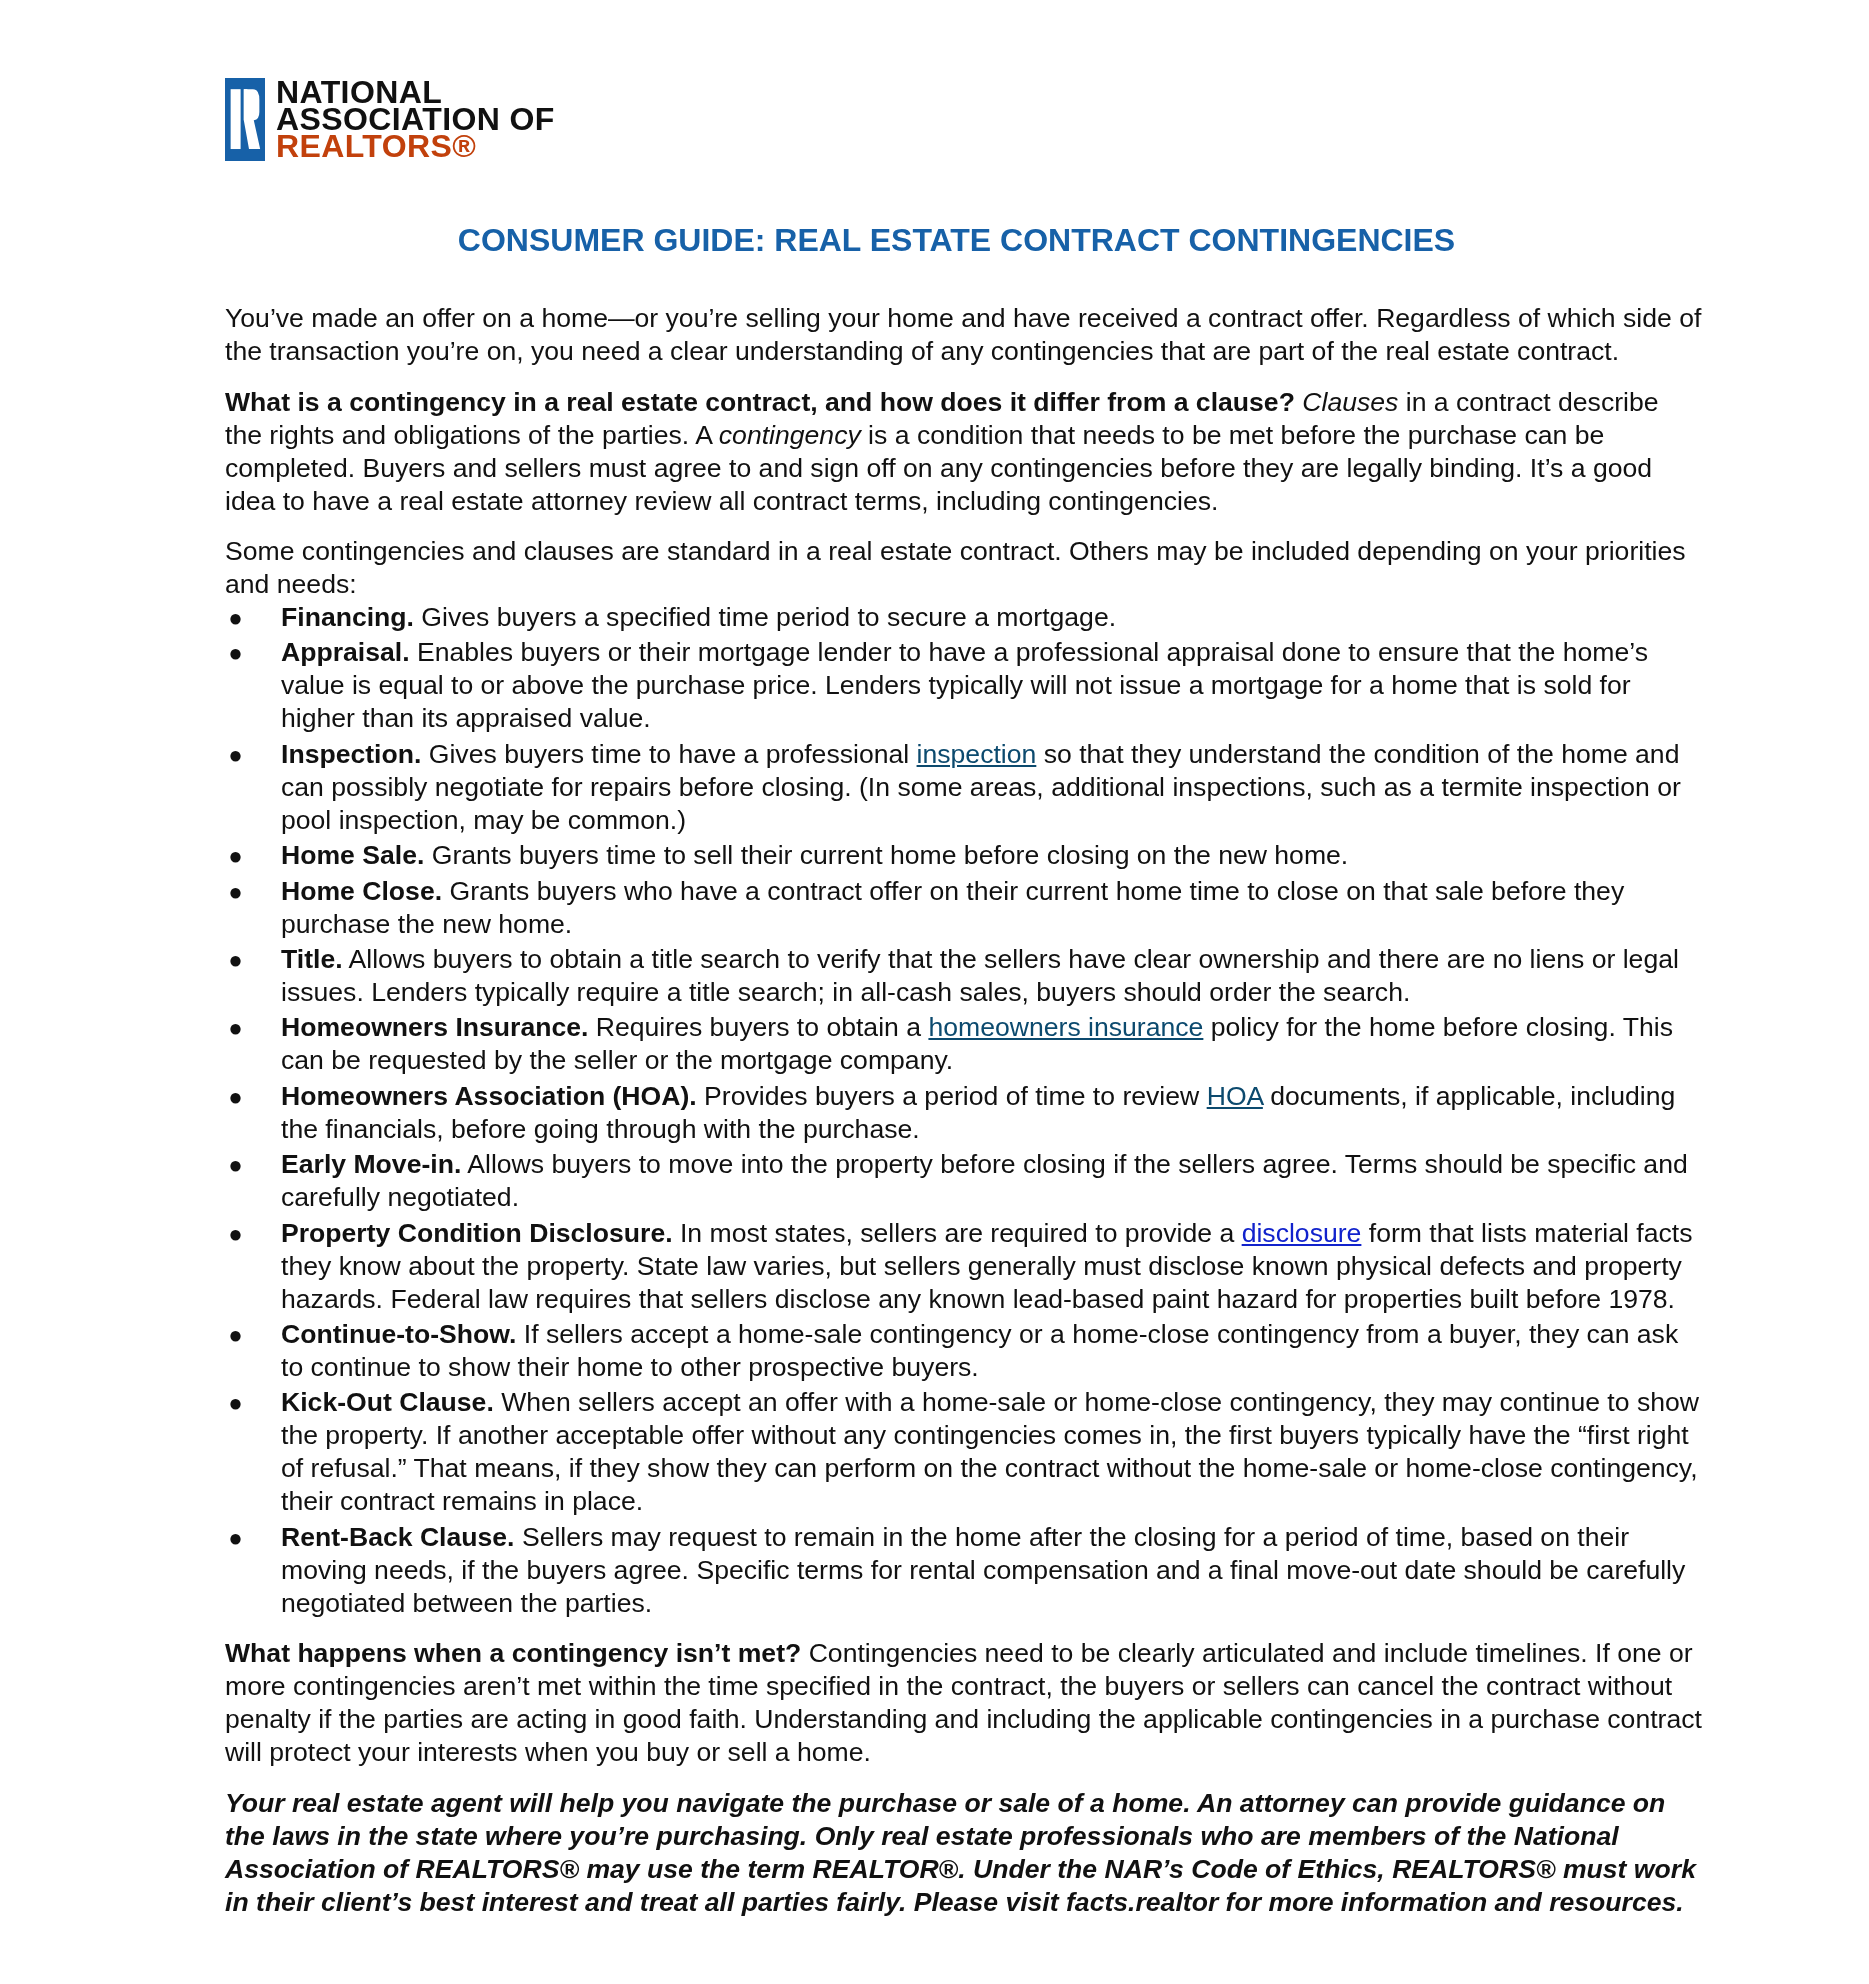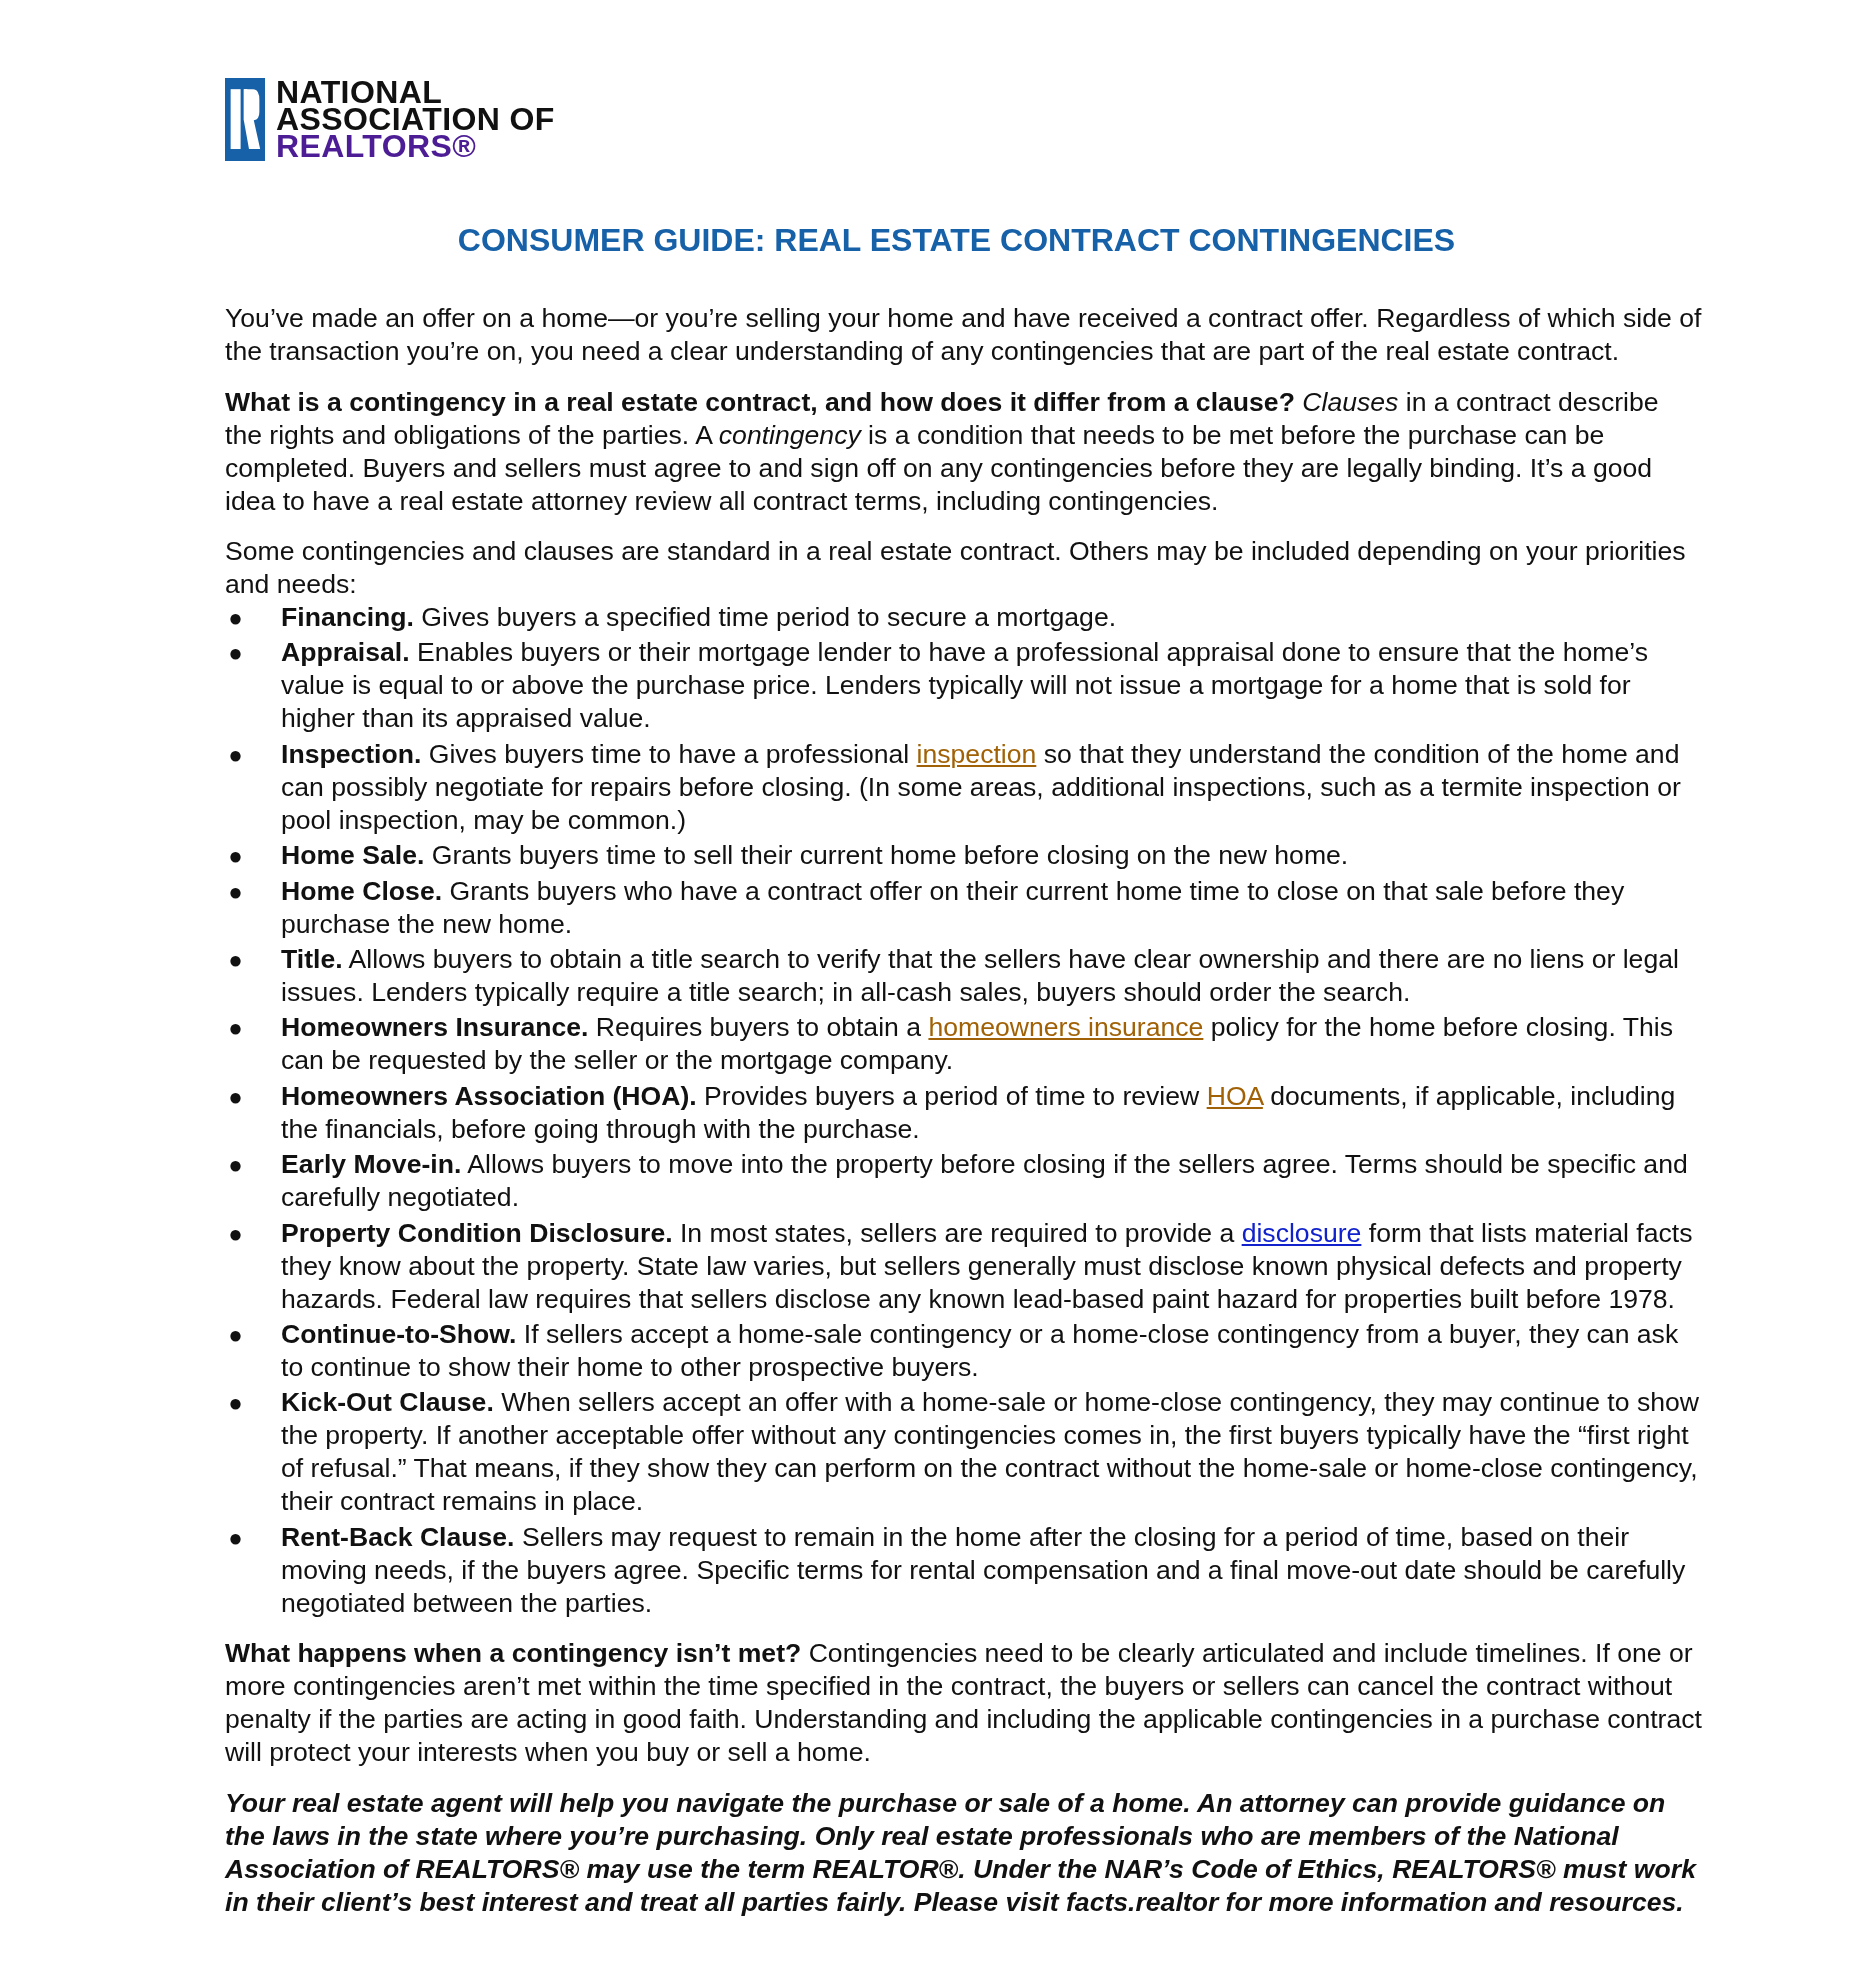--- a/index.html
+++ b/index.html
@@ -3,33 +3,33 @@
 <meta charset="utf-8">
 <style>
   html, body { margin: 0; padding: 0; background: #ffffff; }
   body { width: 1869px; height: 2424px; position: relative; overflow: hidden;
          font-family: "Liberation Sans", "DejaVu Sans", sans-serif; color: #111; }
   .logo { position: absolute; left: 225px; top: 78px; display: flex; align-items: center; }
   .logo-mark { width: 40px; height: 83px; background: #1761a8; position: relative; }
   .logo-mark svg { position: absolute; left: 0; top: 0; }
   .logo-text { margin-left: 11px; font-weight: 700; font-size: 32px; line-height: 27px; letter-spacing: 0.4px; }
   .logo-text .l1, .logo-text .l2 { color: #111; }
-  .logo-text .l3 { color: #4c1d95; }
+  .logo-text .l3 { color: #c2410c; }
   .title { position: absolute; top: 222px; left: 0; width: 1869px; text-align: center;
            color: #1761a8; font-weight: 700; font-size: 32px; letter-spacing: 0px; padding-left: 22px; }
   .content { position: absolute; left: 225px; top: 302px; width: 1477px;
              font-size: 26.6px; line-height: 33px; }
   p { margin: 0 0 17.5px 0; }
   .b { font-weight: 700; }
   .i { font-style: italic; }
   .sub { font-weight: 700; margin-bottom: 4.8px; }
   ul { list-style: none; margin: 0 0 17.5px 0; padding: 0; }
   li { position: relative; padding-left: 56px; margin: 0 0 2.4px 0; }
   li .bullet { position: absolute; left: 3.2px; top: 0; font-size: 24px; }
-  a { color: #a16207; text-decoration: underline; }
+  a { color: #0c4a6e; text-decoration: underline; }
   a.bright { color: #1122cc; }
   .closing { font-weight: 700; font-style: italic; }
   .decor { position: absolute; left: 0; top: 0; width: 1869px; height: 2424px; pointer-events: none; }
 </style>
 </head>
 <body>
 
 <svg class="decor" viewBox="0 0 4709 6105" preserveAspectRatio="none">
   <polygon points="0,5180 0,6105 900,6105 480,5650" fill="#009fd9"></polygon>
   <polygon points="0,5330 0,6105 720,6105 125,5440" fill="#0058a3" opacity="0"></polygon>

